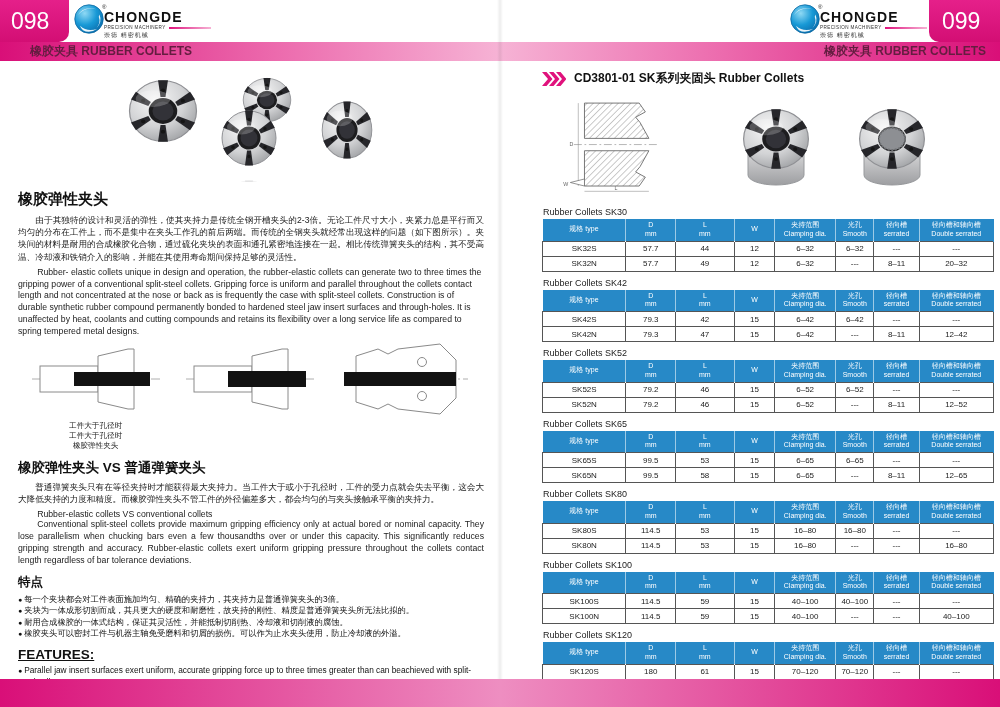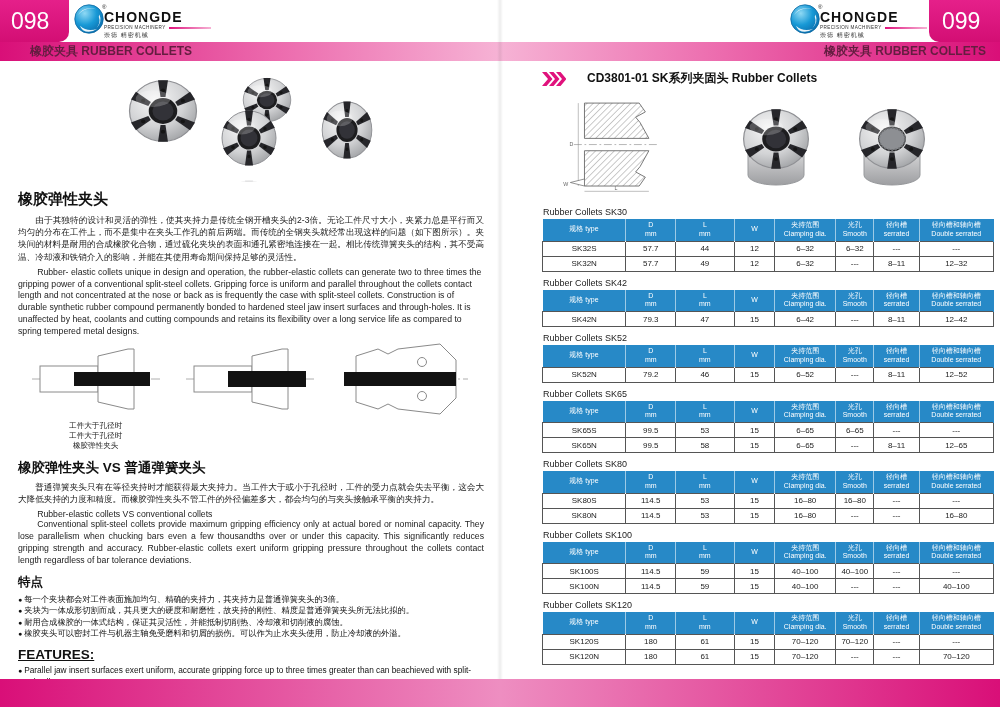--- a/index.html
+++ b/index.html
@@ -50,21 +50,21 @@
   .diagram-labels .bullet-item{width:33.33%;text-align:center;font-size:7.6px;color:#222;}
   .vs-h{font-size:13.5px;font-weight:bold;color:#111;margin:8px 0 4px;}
   .sub-en{font-size:8.7px;color:#222;text-indent:2.2em;margin:0;}
   .tedian-h{font-size:12.5px;font-weight:bold;color:#111;margin:7px 0 3px;}
   .features-h{font-size:13.5px;font-weight:bold;color:#111;margin:7px 0 3px;text-decoration:underline;}
   .blist .bullet-item{font-size:8.3px;line-height:1.4;color:#111;}
   .blist .bullet-item::before{content:"● ";font-size:7px;}
 
   
   .content-right{position:absolute;left:42px;top:64px;width:452px;}
-  .cat-title{display:flex;align-items:center;gap:21px;margin:6px 0 4px;}
+  .cat-title{display:flex;align-items:center;gap:8px;margin:6px 0 4px;}
   .cat-title-text{font-size:12px;color:#111;font-weight:bold;}
   .img-row{display:flex;align-items:center;gap:20px;height:108px;margin:0 0 8px 16px;}
   .tbl-label{font-size:9px;color:#222;margin:0 0 2px 1px;}
   .tbl-block{margin-bottom:6px;}
   table.spec{width:100%;border-collapse:collapse;table-layout:fixed;}
   .spec th{background:#2789c7;color:#fff;font-weight:normal;font-size:7px;line-height:1.25;
            padding:2px 1px;border-right:1px solid rgba(255,255,255,.55);text-align:center;}
   .spec th:last-child{border-right:1px solid #2789c7;}
   .spec td{border:1px solid #555;font-size:8px;color:#222;text-align:center;padding:2.5px 1px;background:#fff;}
 
@@ -345,21 +345,21 @@
                   <td>---</td>
                 </tr>
                 <tr>
                   <td>SK32N</td>
                   <td>57.7</td>
                   <td>49</td>
                   <td>12</td>
                   <td>6–32</td>
                   <td>---</td>
                   <td>8–11</td>
-                  <td>12–32</td>
+                  <td>20–32</td>
                 </tr>
               </tbody>
             </table>
           </div>
           <div class="tbl-block">
             <div class="tbl-label">Rubber Collets SK42</div>
             <table class="spec">
               <colgroup>
                 <col style="width: 18.5%;">
                 <col style="width: 11%;">
@@ -399,20 +399,30 @@
                     <div>serrated</div>
                   </th>
                   <th>
                     <div>径向槽和轴向槽</div>
                     <div>Double serrated</div>
                   </th>
                 </tr>
               </thead>
               <tbody>
                 <tr>
+                  <td>SK42S</td>
+                  <td>79.3</td>
+                  <td>42</td>
+                  <td>15</td>
+                  <td>6–42</td>
+                  <td>6–42</td>
+                  <td>---</td>
+                  <td>---</td>
+                </tr>
+                <tr>
                   <td>SK42N</td>
                   <td>79.3</td>
                   <td>47</td>
                   <td>15</td>
                   <td>6–42</td>
                   <td>---</td>
                   <td>8–11</td>
                   <td>12–42</td>
                 </tr>
               </tbody>
@@ -460,20 +470,30 @@
                     <div>serrated</div>
                   </th>
                   <th>
                     <div>径向槽和轴向槽</div>
                     <div>Double serrated</div>
                   </th>
                 </tr>
               </thead>
               <tbody>
                 <tr>
+                  <td>SK52S</td>
+                  <td>79.2</td>
+                  <td>46</td>
+                  <td>15</td>
+                  <td>6–52</td>
+                  <td>6–52</td>
+                  <td>---</td>
+                  <td>---</td>
+                </tr>
+                <tr>
                   <td>SK52N</td>
                   <td>79.2</td>
                   <td>46</td>
                   <td>15</td>
                   <td>6–52</td>
                   <td>---</td>
                   <td>8–11</td>
                   <td>12–52</td>
                 </tr>
               </tbody>

